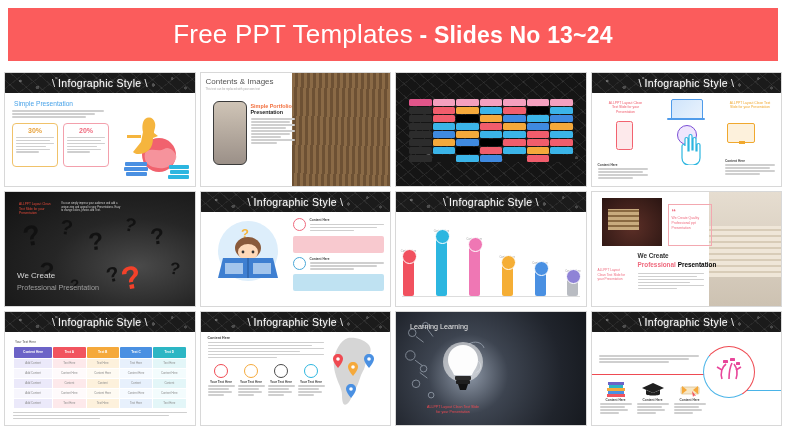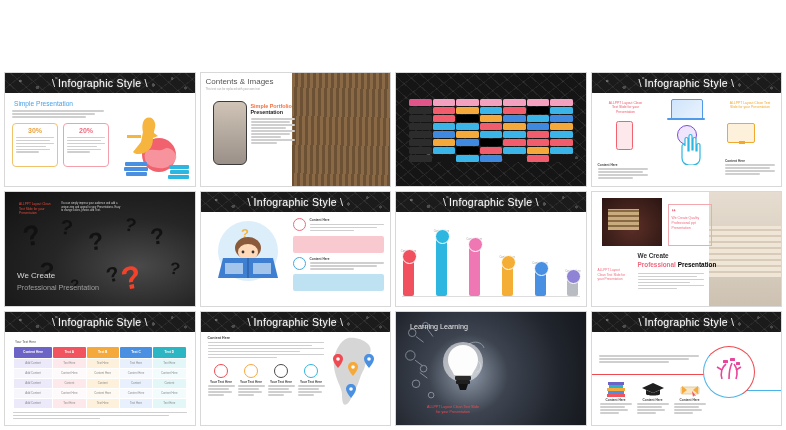--- a/index.html
+++ b/index.html
@@ -181,20 +181,25 @@
       conic-gradient(from -50deg,#ef4a52 0 55%,#4ab4e8 55% 100%) border-box;}
   .s12-icons{position:absolute;left:8px;top:70px;display:flex;gap:5px;}
   .s12-ic{width:32px;text-align:center;}
   .s12-icb{height:16px;display:flex;align-items:flex-end;justify-content:center;}
 </style>
 </head>
 <body>
 
 <div class="page">
 
+  <div class="banner">
+    <div class="banner-text">
+      <span class="b1">Free PPT Templates</span><span class="b2"> - </span><span class="b2">Slides No 13~24</span>
+    </div>
+  </div>
 
   <div class="grid">
 
     <div class="thumb">
       <div class="slide">
         <div class="chalkhdr">
           <span class="slash">\</span>
           <span class="ttl">Infographic Style</span>
           <span class="slash">\</span>
         </div>

